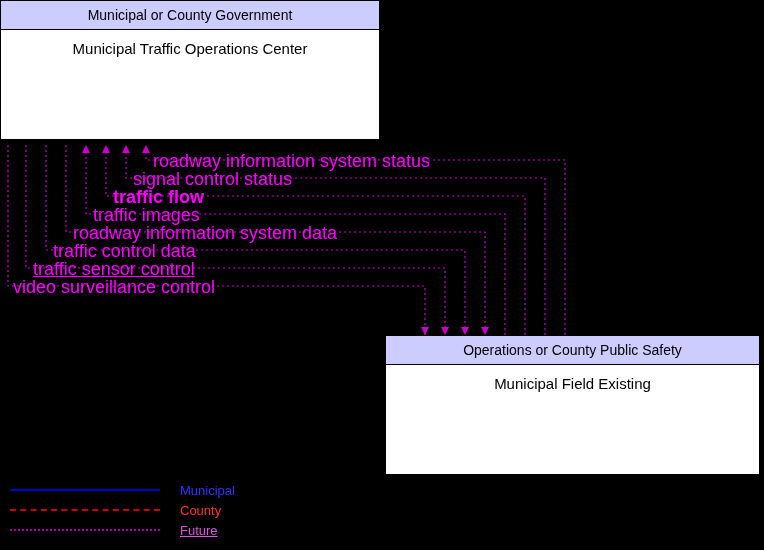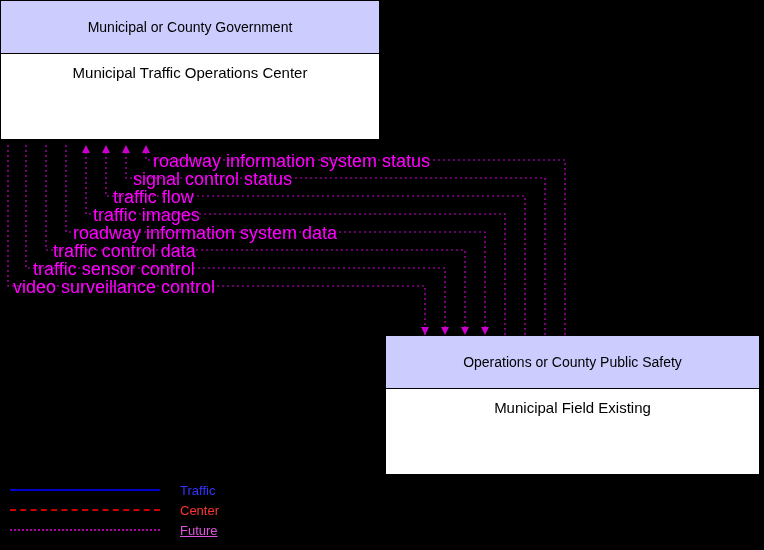--- a/index.html
+++ b/index.html
@@ -16,21 +16,21 @@
   .box {
     position: absolute;
     background: #fff;
     border: 1px solid #000;
     box-sizing: border-box;
   }
   .box-header {
     background: #ccccff;
     border-bottom: 1px solid #000;
     text-align: center;
-    padding: 18px 4px;
+    padding: 6px 4px;
     font-size: 14px;
     color: #000;
   }
   .box-body {
     text-align: center;
     font-size: 15px;
     padding: 10px 4px;
     color: #000;
   }
   .flow-label {
@@ -114,33 +114,33 @@
 
   <path d="M 26 145 L 26 268 L 445 268 L 445 335"></path>
   <polygon points="445,335 441,327 449,327"></polygon>
 
   <path d="M 8 145 L 8 286 L 425 286 L 425 335"></path>
   <polygon points="425,335 421,327 429,327"></polygon>
 </svg>
 
 <div class="flow-label" style="left:153px; top:151px;">roadway information system status</div>
 <div class="flow-label" style="left:133px; top:169px;">signal control status</div>
-<div class="flow-label" style="left:113px; top:187px;">traffic flow</div>
+<div class="flow-label" style="left:113px; top:187px;font-weight:bold;">traffic flow</div>
 <div class="flow-label" style="left:93px;  top:205px;">traffic images</div>
 <div class="flow-label" style="left:73px;  top:223px;">roadway information system data</div>
 <div class="flow-label" style="left:53px;  top:241px;">traffic control data</div>
-<div class="flow-label" style="left:33px;  top:259px;">traffic sensor control</div>
+<div class="flow-label" style="left:33px;  top:259px;text-decoration:underline;">traffic sensor control</div>
 <div class="flow-label" style="left:13px;  top:277px;">video surveillance control</div>
 
 <div class="legend">
   <div class="legend-row existing">
     <div class="legend-line"></div>
-    <div class="legend-label">Traffic</div>
+    <div class="legend-label">Municipal</div>
   </div>
   <div class="legend-row planned">
     <div class="legend-line"></div>
-    <div class="legend-label">Center</div>
+    <div class="legend-label">County</div>
   </div>
   <div class="legend-row future">
     <div class="legend-line"></div>
     <div class="legend-label">Future</div>
   </div>
 </div>
 
 </body></html>

